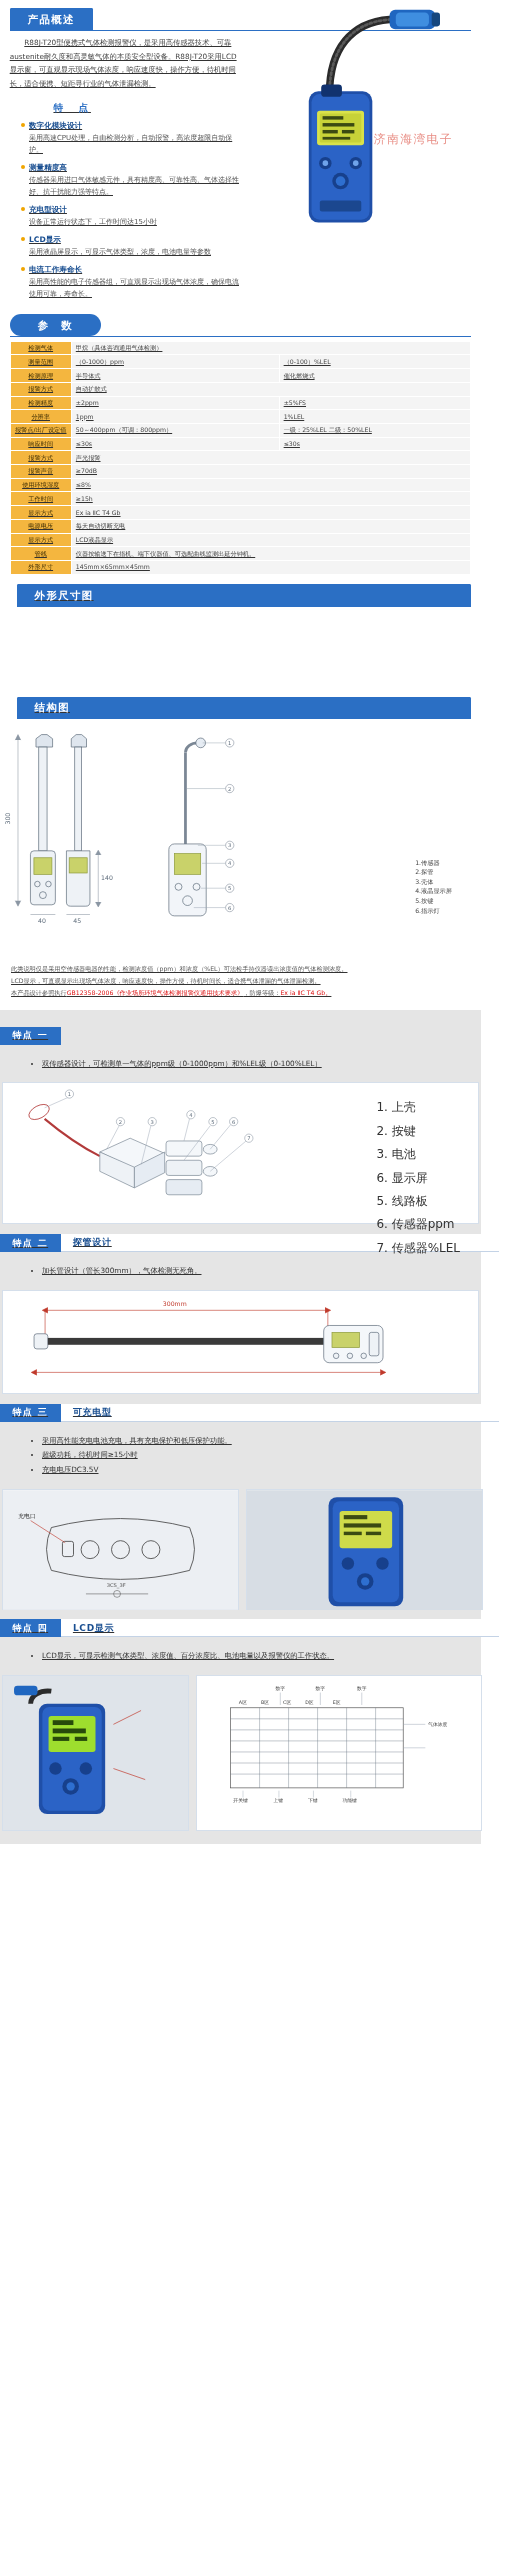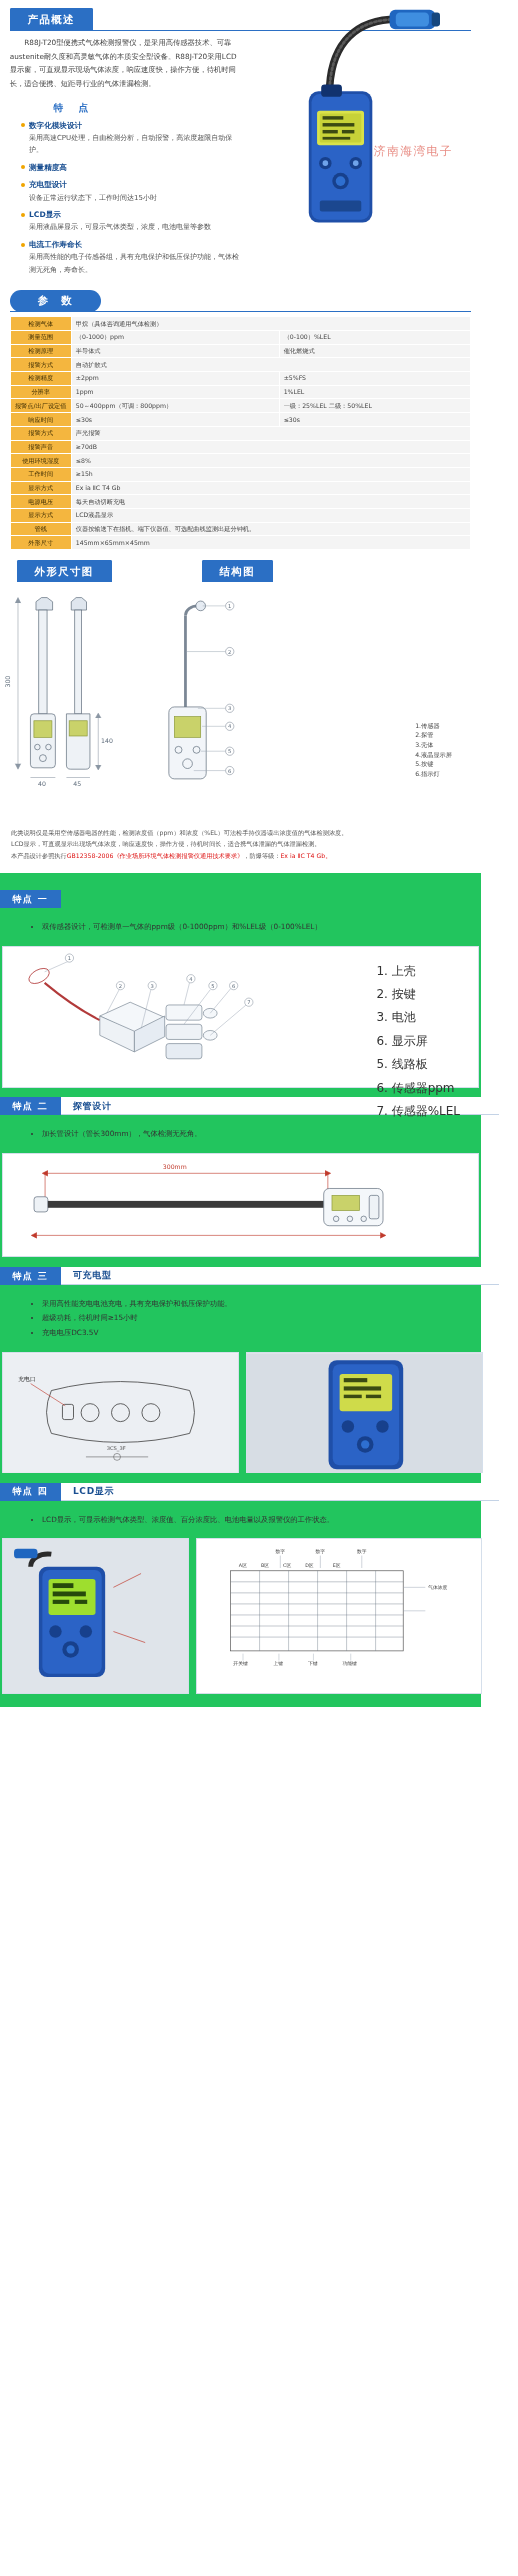--- a/index.html
+++ b/index.html
@@ -5,21 +5,21 @@
   * { box-sizing: border-box; }
   html, body { margin:0; padding:0; }
   body {
     width:519px;
     font-family:"DejaVu Sans","Liberation Sans",sans-serif;
     background:#ffffff;
     color:#333;
     font-size:7.6px;
     line-height:1.6;
   }
-  .page { width:481px; position:relative; }
+  .page { width:481px; position:relative;text-decoration:underline; }
 
   
   .bar-head {
     display:inline-block;
     background:#2b6fc4;
     color:#fff;
     font-size:10.4px;
     font-weight:bold;
     letter-spacing:1.4px;
     padding:2.8px 18px;
@@ -72,21 +72,21 @@
   }
 
   
   .device-photo {
     position:absolute;
     right:12.4px; top:7px;
     width:221px; height:228px;
   }
   .watermark {
     position:absolute;
-    right:28px; top:142px;
+    right:28px; top:130px;
     color:#e4796f;
     font-size:11.8px;
     letter-spacing:1.4px;
     opacity:.85;
   }
 
   
   .sec-params { padding:4.1px 9.7px 0 9.7px; }
   table.params {
     width:100%;
@@ -105,39 +105,39 @@
     width:61px;
     text-align:center;
     font-size:6.2px;
   }
   table.params td.v {
     background:#f4f4f4;
     color:#444;
   }
 
   
-  .two-head { display:flex; gap:90px; padding:9.7px 9.7px 0 16.6px; }
+  .two-head { display:flex; gap:90px; padding:9.7px 9.7px 0 16.6px;flex-direction:column; }
   .draw-area { position:relative; height:239px; margin-top:2.8px; }
   .note-text {
     font-size:6.2px;
     color:#555;
     line-height:1.9;
     padding:2.8px 11px 8.3px 11px;
   }
   .note-text .red { color:#d11; }
   .legend-box {
     position:absolute;
     right:29px; top:136px;
     font-size:6.2px;
     color:#444;
     line-height:1.55;
   }
 
   
-  .sec-blue { background:#22c55e; padding:7px 0 12.4px 0; margin-top:2.8px; }
+  .sec-blue { background:#e5e5e5; padding:7px 0 12.4px 0; margin-top:2.8px; }
   .feat-head {
     display:flex;
     align-items:stretch;
     width:499px;
     margin:9.7px auto 7px auto;
     height:18px;
   }
   .feat-head .fh-l {
     background:#2b6fc4;
     color:#fff;
@@ -208,32 +208,33 @@
 
     <div class="feature-block">
       <div class="feature-title">特　点</div>
 
       <div class="feat-item">
         <div class="ft">数字化模块设计</div>
         <div class="fd">采用高速CPU处理，自由检测分析，自动报警，高浓度超限自动保护。</div>
       </div>
       <div class="feat-item">
         <div class="ft">测量精度高</div>
+        <div class="fd">传感器采用进口气体敏感元件，具有精度高、可靠性高、气体选择性好、抗干扰能力强等特点。</div>
       </div>
       <div class="feat-item">
         <div class="ft">充电型设计</div>
         <div class="fd">设备正常运行状态下，工作时间达15小时</div>
       </div>
       <div class="feat-item">
         <div class="ft">LCD显示</div>
         <div class="fd">采用液晶屏显示，可显示气体类型，浓度，电池电量等参数</div>
       </div>
       <div class="feat-item">
         <div class="ft">电流工作寿命长</div>
-        <div class="fd">采用高性能的电子传感器组，具有充电保护和低压保护功能，气体检测无死角，寿命长。</div>
+        <div class="fd">采用高性能的电子传感器组，可直观显示出现场气体浓度，确保电流使用可靠，寿命长。</div>
       </div>
     </div>
 
     
     <div class="device-photo">
       <svg width="221" height="228" viewBox="0 0 320 330">
 
         <path d="M118 126 C118 60, 150 22, 205 18" fill="none" stroke="#2b2b2b" stroke-width="11" stroke-linecap="round"></path>
         <path d="M118 126 C118 60, 150 22, 205 18" fill="none" stroke="#5a5a5a" stroke-width="4" stroke-linecap="round" stroke-dasharray="3 4"></path>
 

